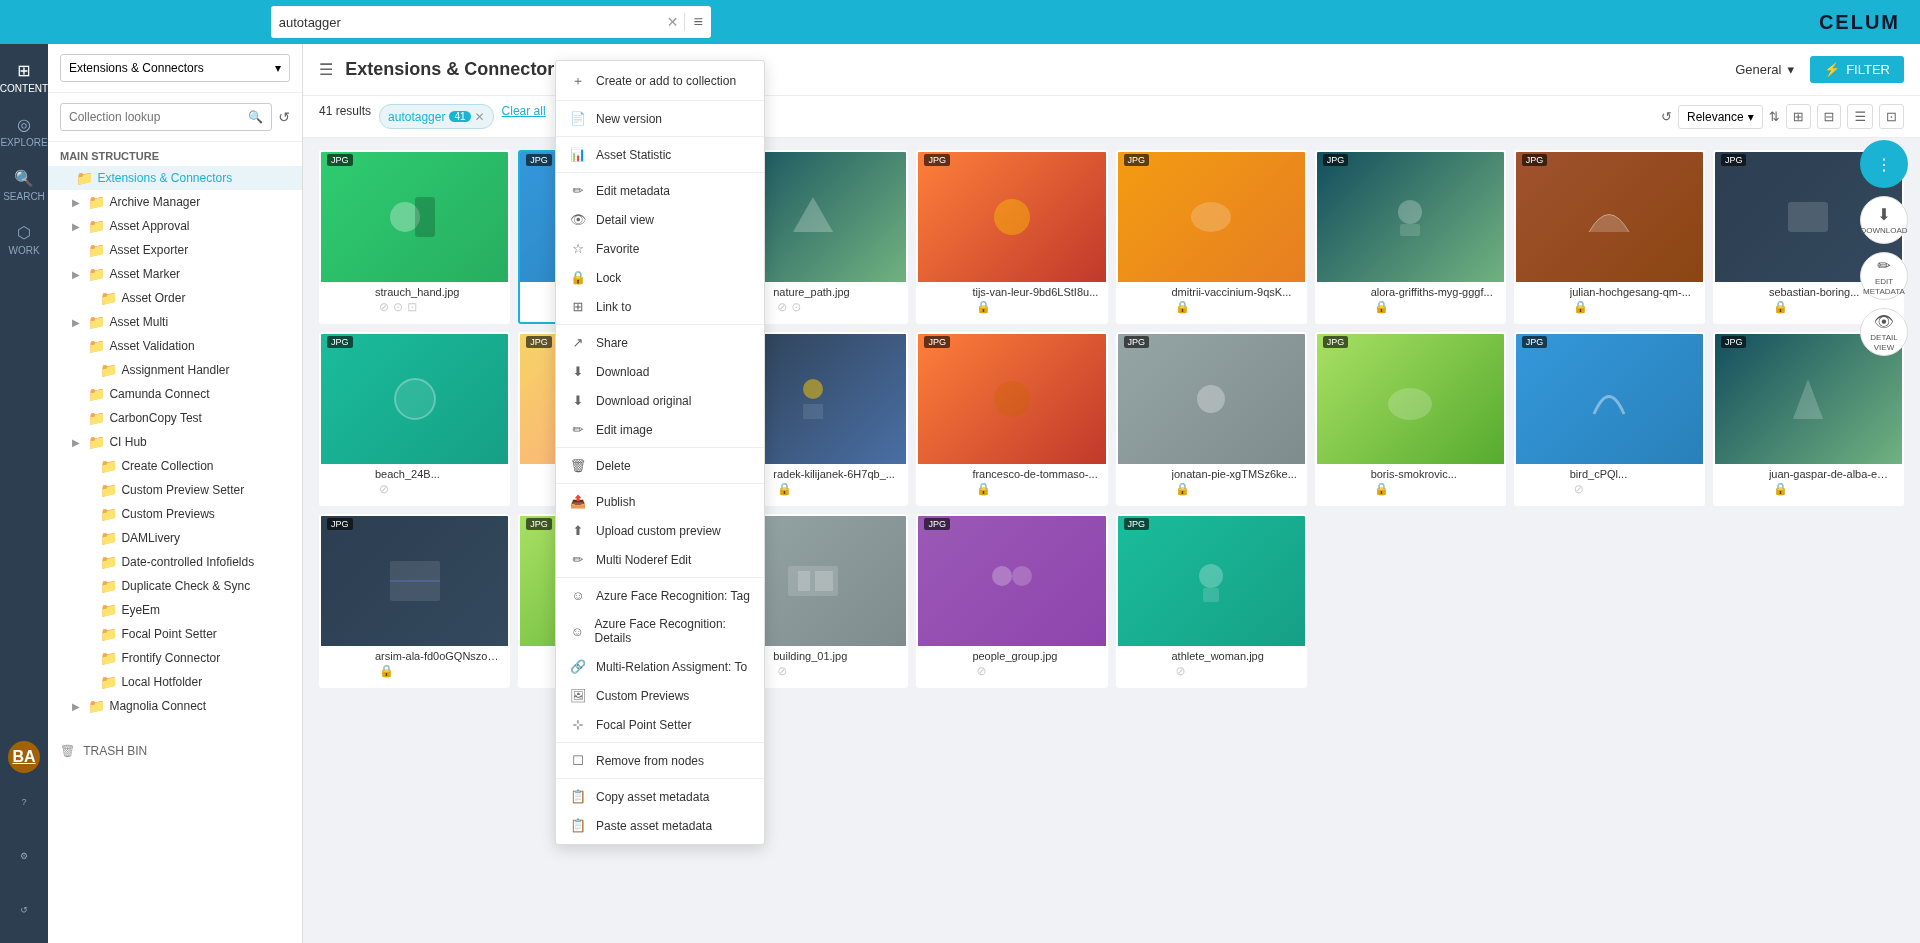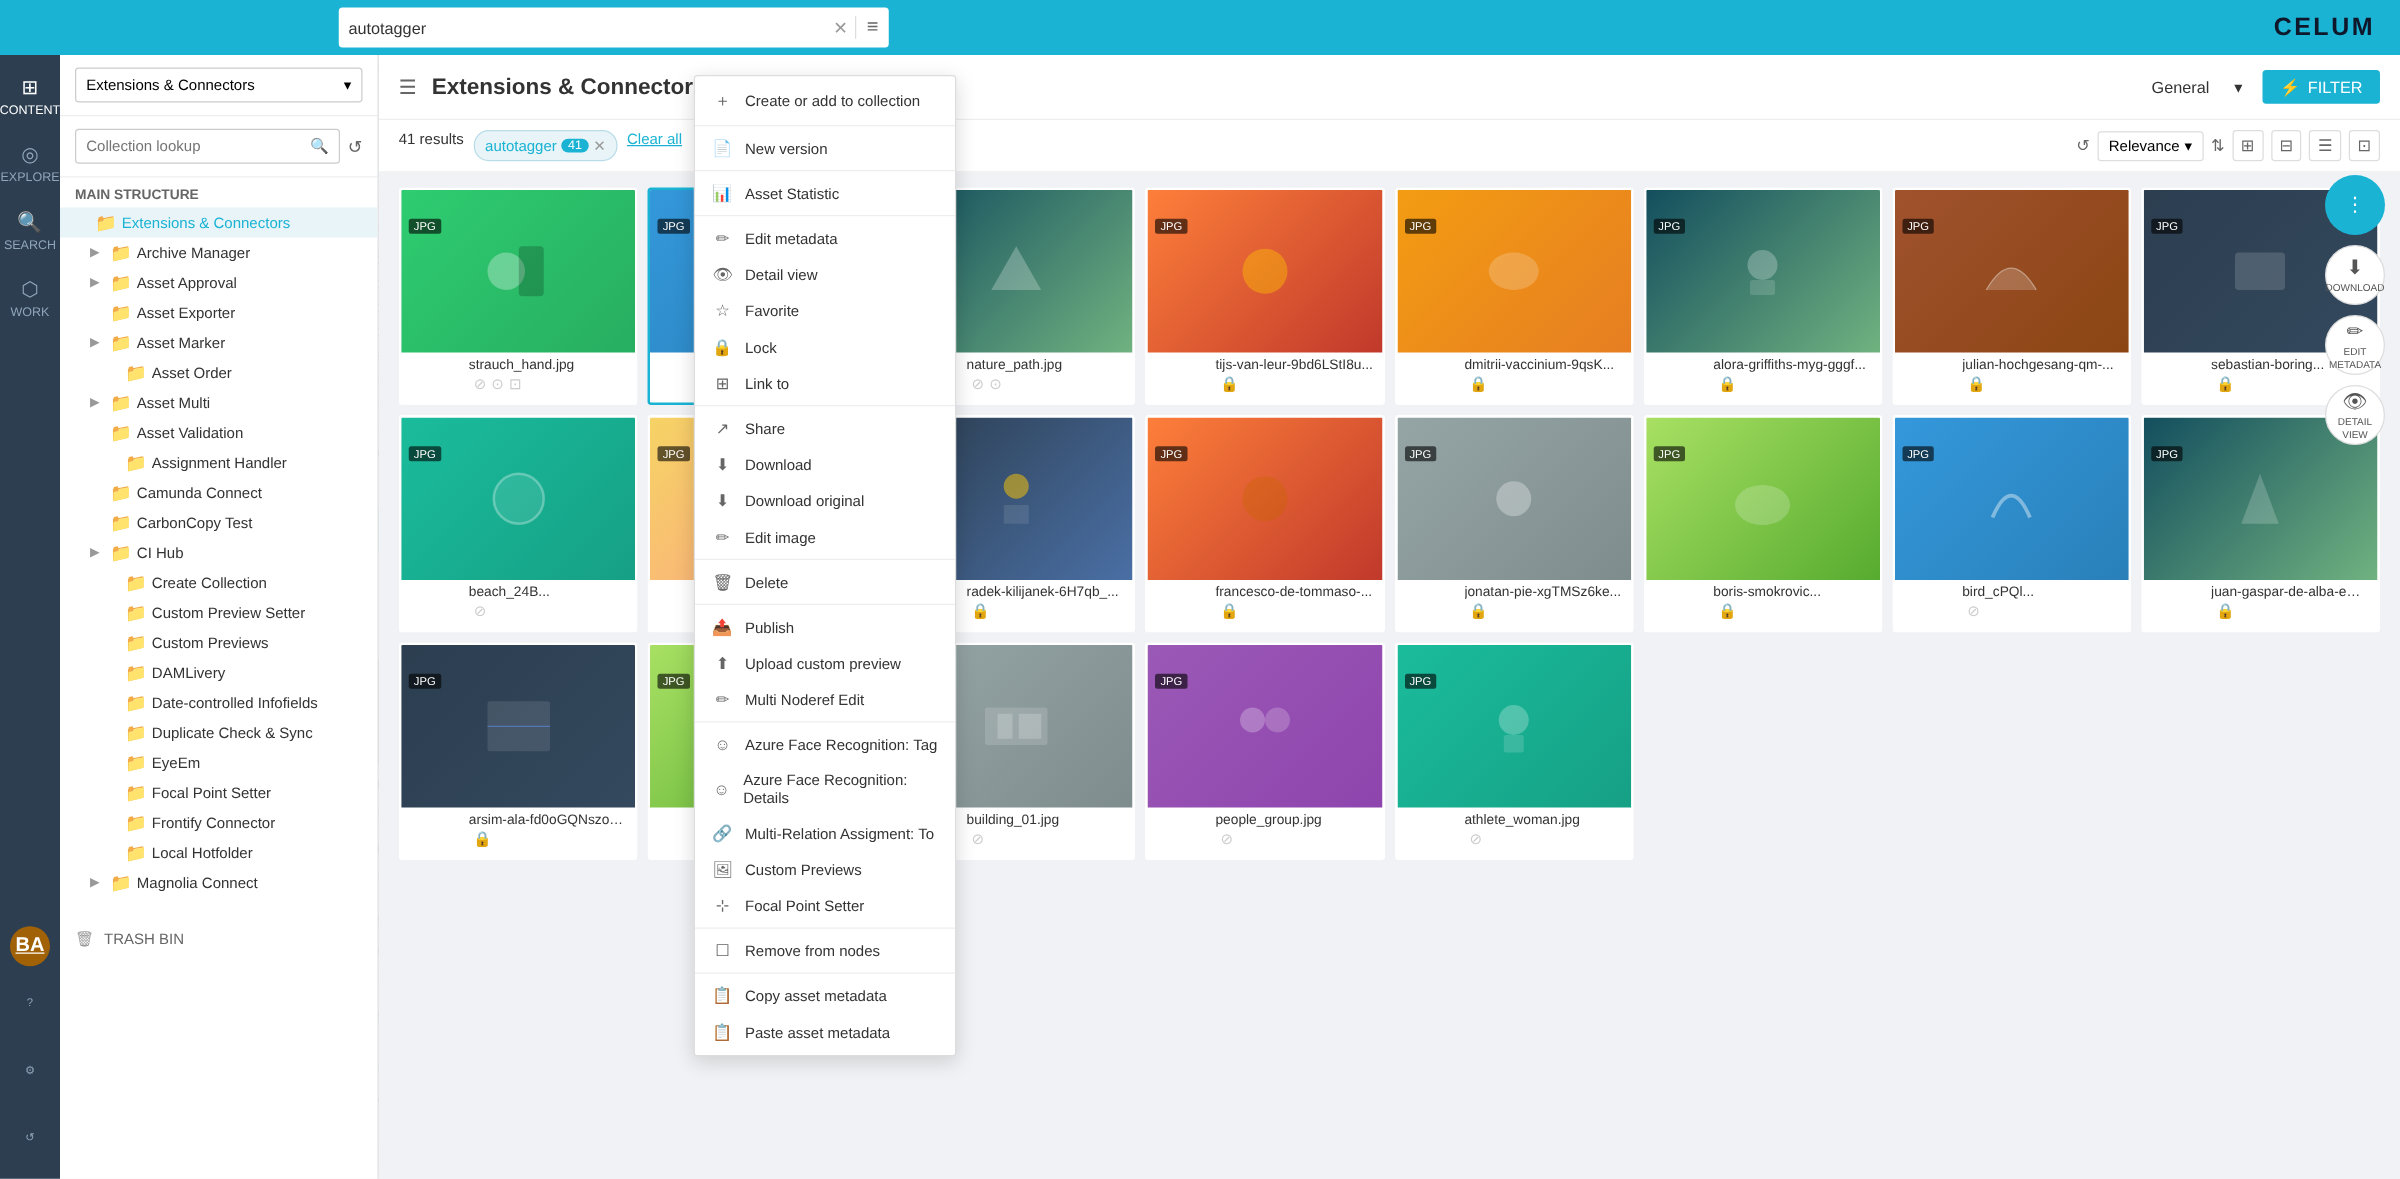--- a/index.html
+++ b/index.html
@@ -93,21 +93,21 @@
     }
     .hamburger { cursor: pointer; font-size: 16px; color: #666; }
     .page-title { font-size: 18px; font-weight: 600; color: #333; }
     .count-badge {
       background: #1ab3d4; color: white; border-radius: 10px;
       padding: 1px 7px; font-size: 11px; font-weight: bold;
     }
     .header-spacer { flex: 1; }
     .filter-area { display: flex; align-items: center; gap: 8px; }
     .general-dropdown {
-      display: flex; align-items: center; gap: 20px; cursor: pointer;
+      display: flex; align-items: center; gap: 6px; cursor: pointer;
       font-size: 13px; color: #333; padding: 4px 8px;
     }
     .filter-btn {
       display: flex; align-items: center; gap: 6px; background: #1ab3d4;
       color: white; padding: 6px 14px; border-radius: 3px; cursor: pointer; font-size: 13px;
     }
 
     
     .results-bar {
       padding: 8px 16px; display: flex; gap: 8px;
@@ -140,21 +140,21 @@
     .image-card {
       background: white; border-radius: 3px; overflow: hidden;
       border: 2px solid transparent; cursor: pointer; position: relative;
     }
     .image-card.selected { border-color: #1ab3d4; }
     .image-thumb {
       width: 100%; height: 130px; object-fit: cover; display: block;
       background: #ddd;
     }
     .image-badge {
-      position: absolute; top: 23px; left: 6px; background: rgba(0,0,0,0.6);
+      position: absolute; top: 2px; left: 6px; background: rgba(0,0,0,0.6);
       color: white; font-size: 9px; padding: 1px 4px; border-radius: 2px;
     }
     .image-info { padding: 4px 6px 6px; margin-left: 48px; }
     .image-name { font-size: 11px; color: #333; overflow: hidden; text-overflow: ellipsis; white-space: nowrap; }
     .image-actions { display: flex; align-items: center; gap: 4px; padding: 2px 4px; }
     .action-icon { color: #ccc; font-size: 12px; cursor: pointer; }
     .action-icon.red { color: #e74c3c; }
 
     
     .right-actions {

